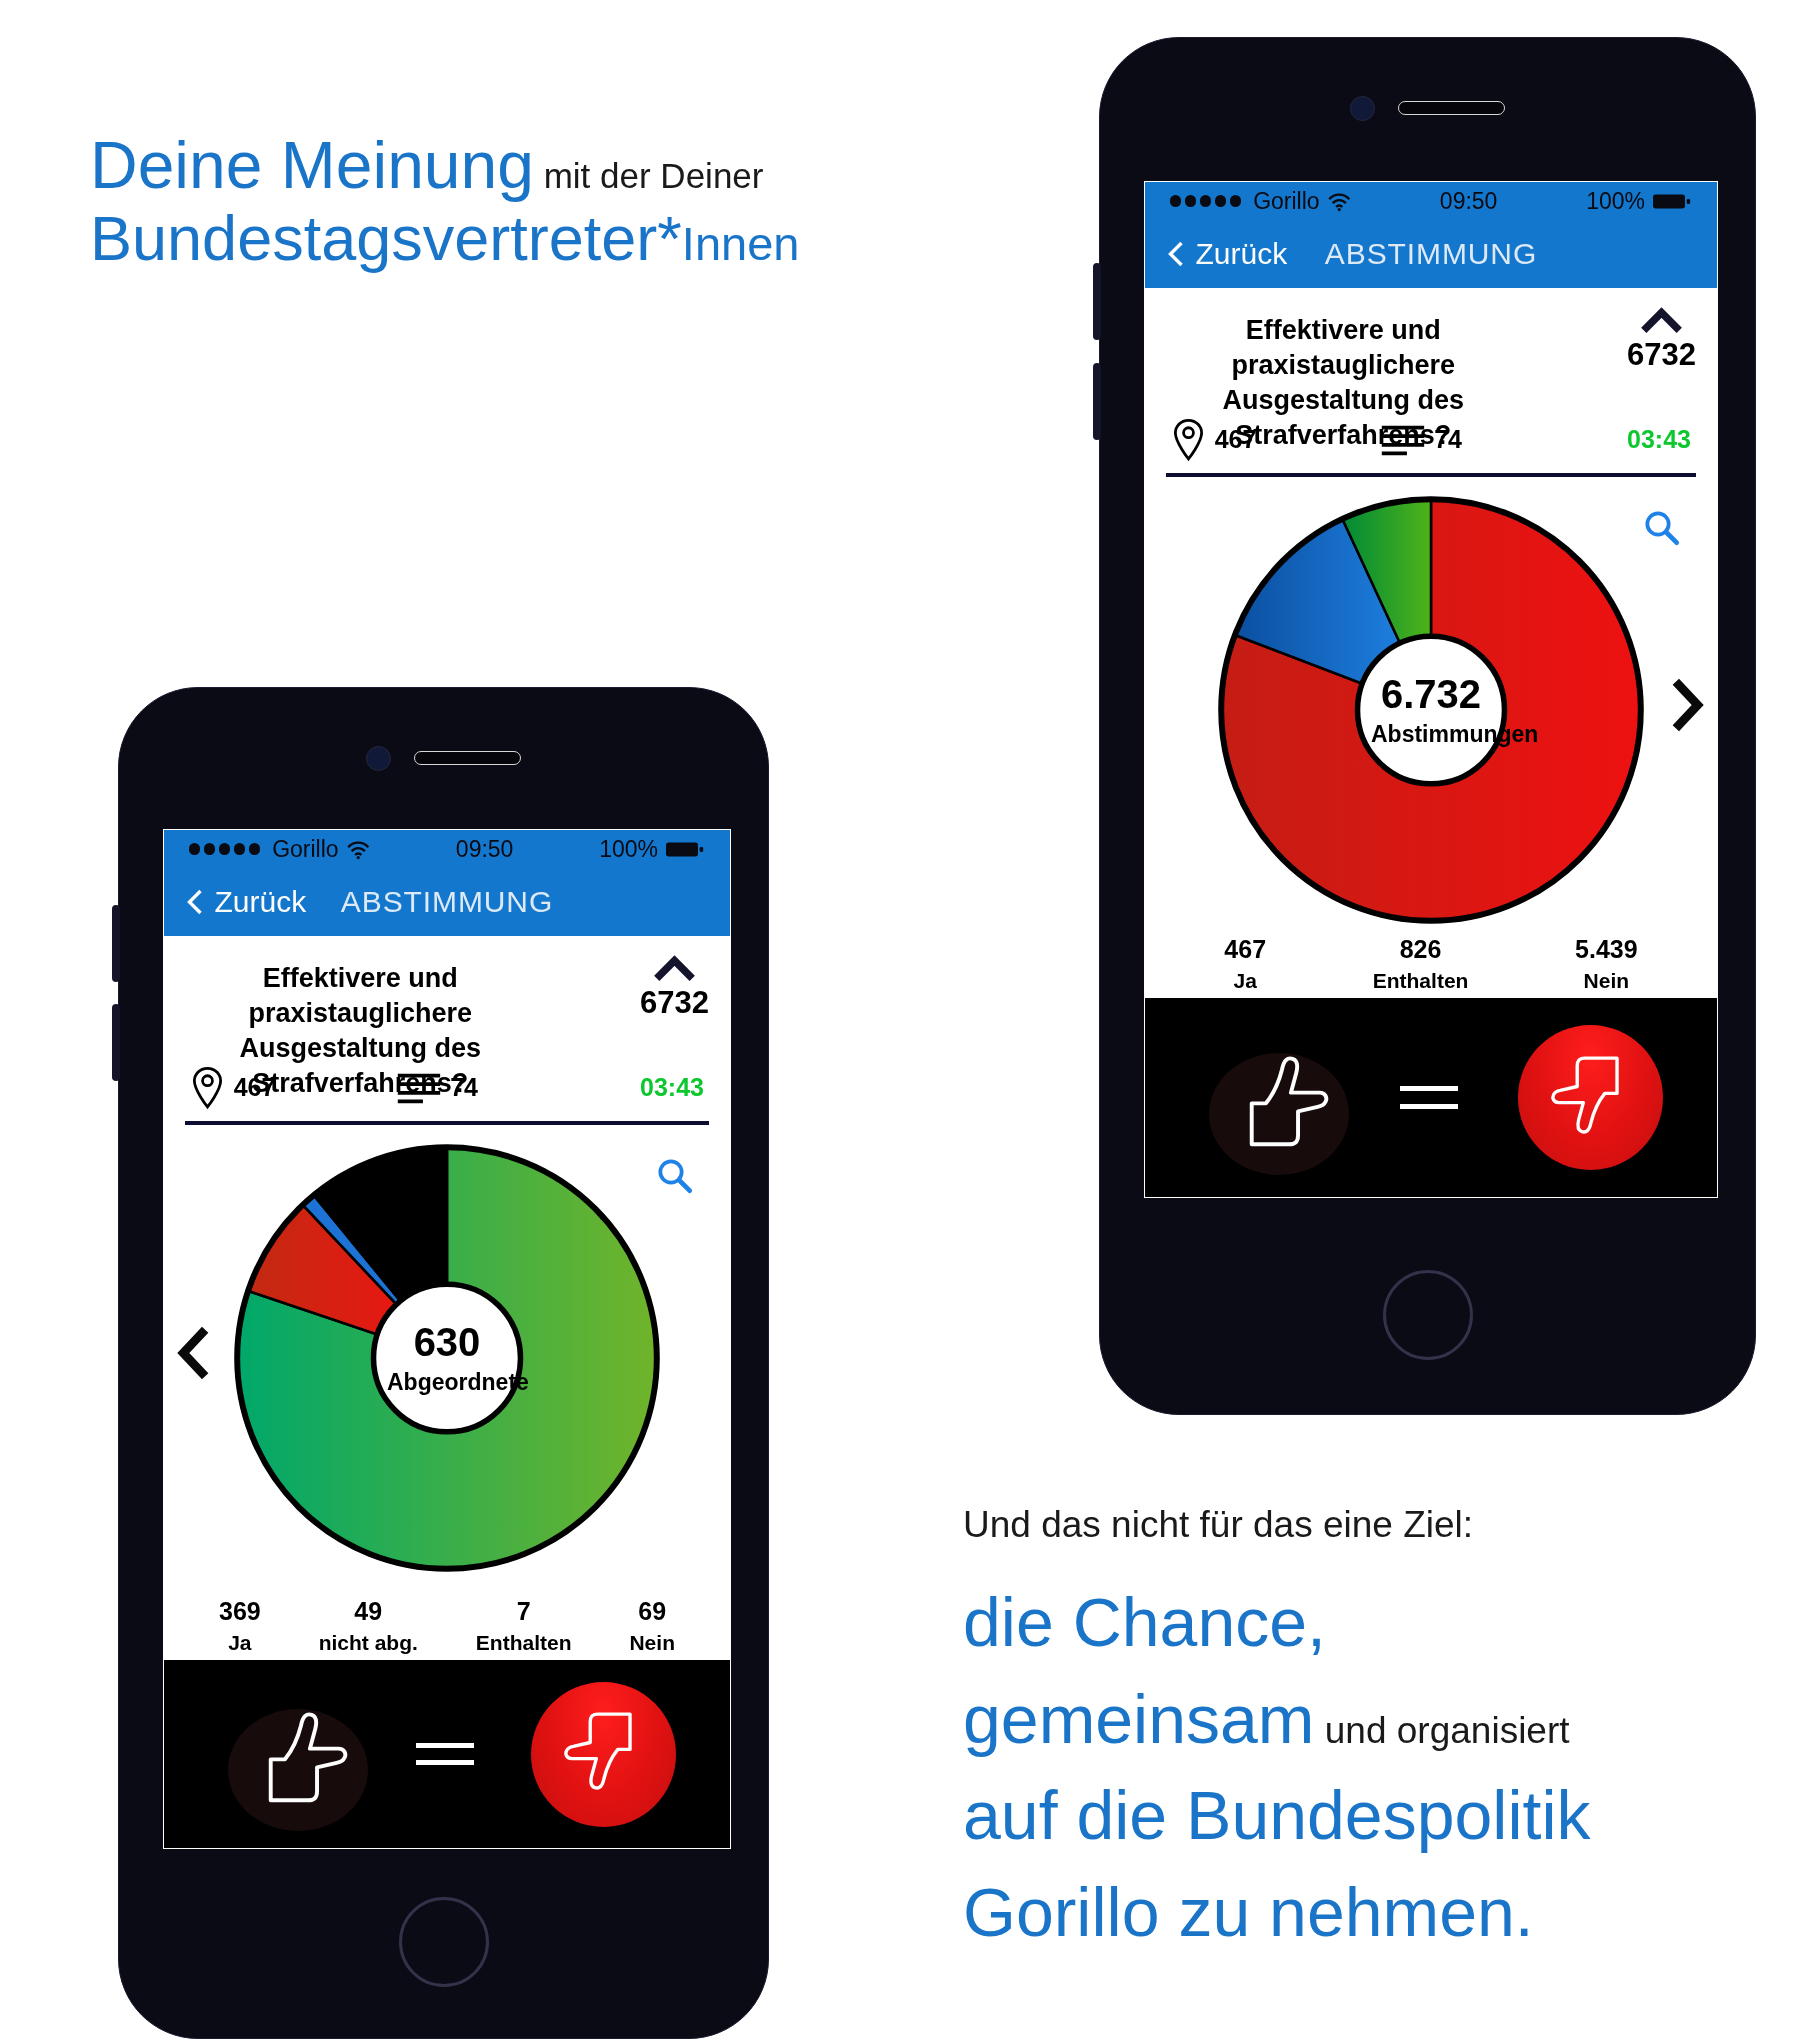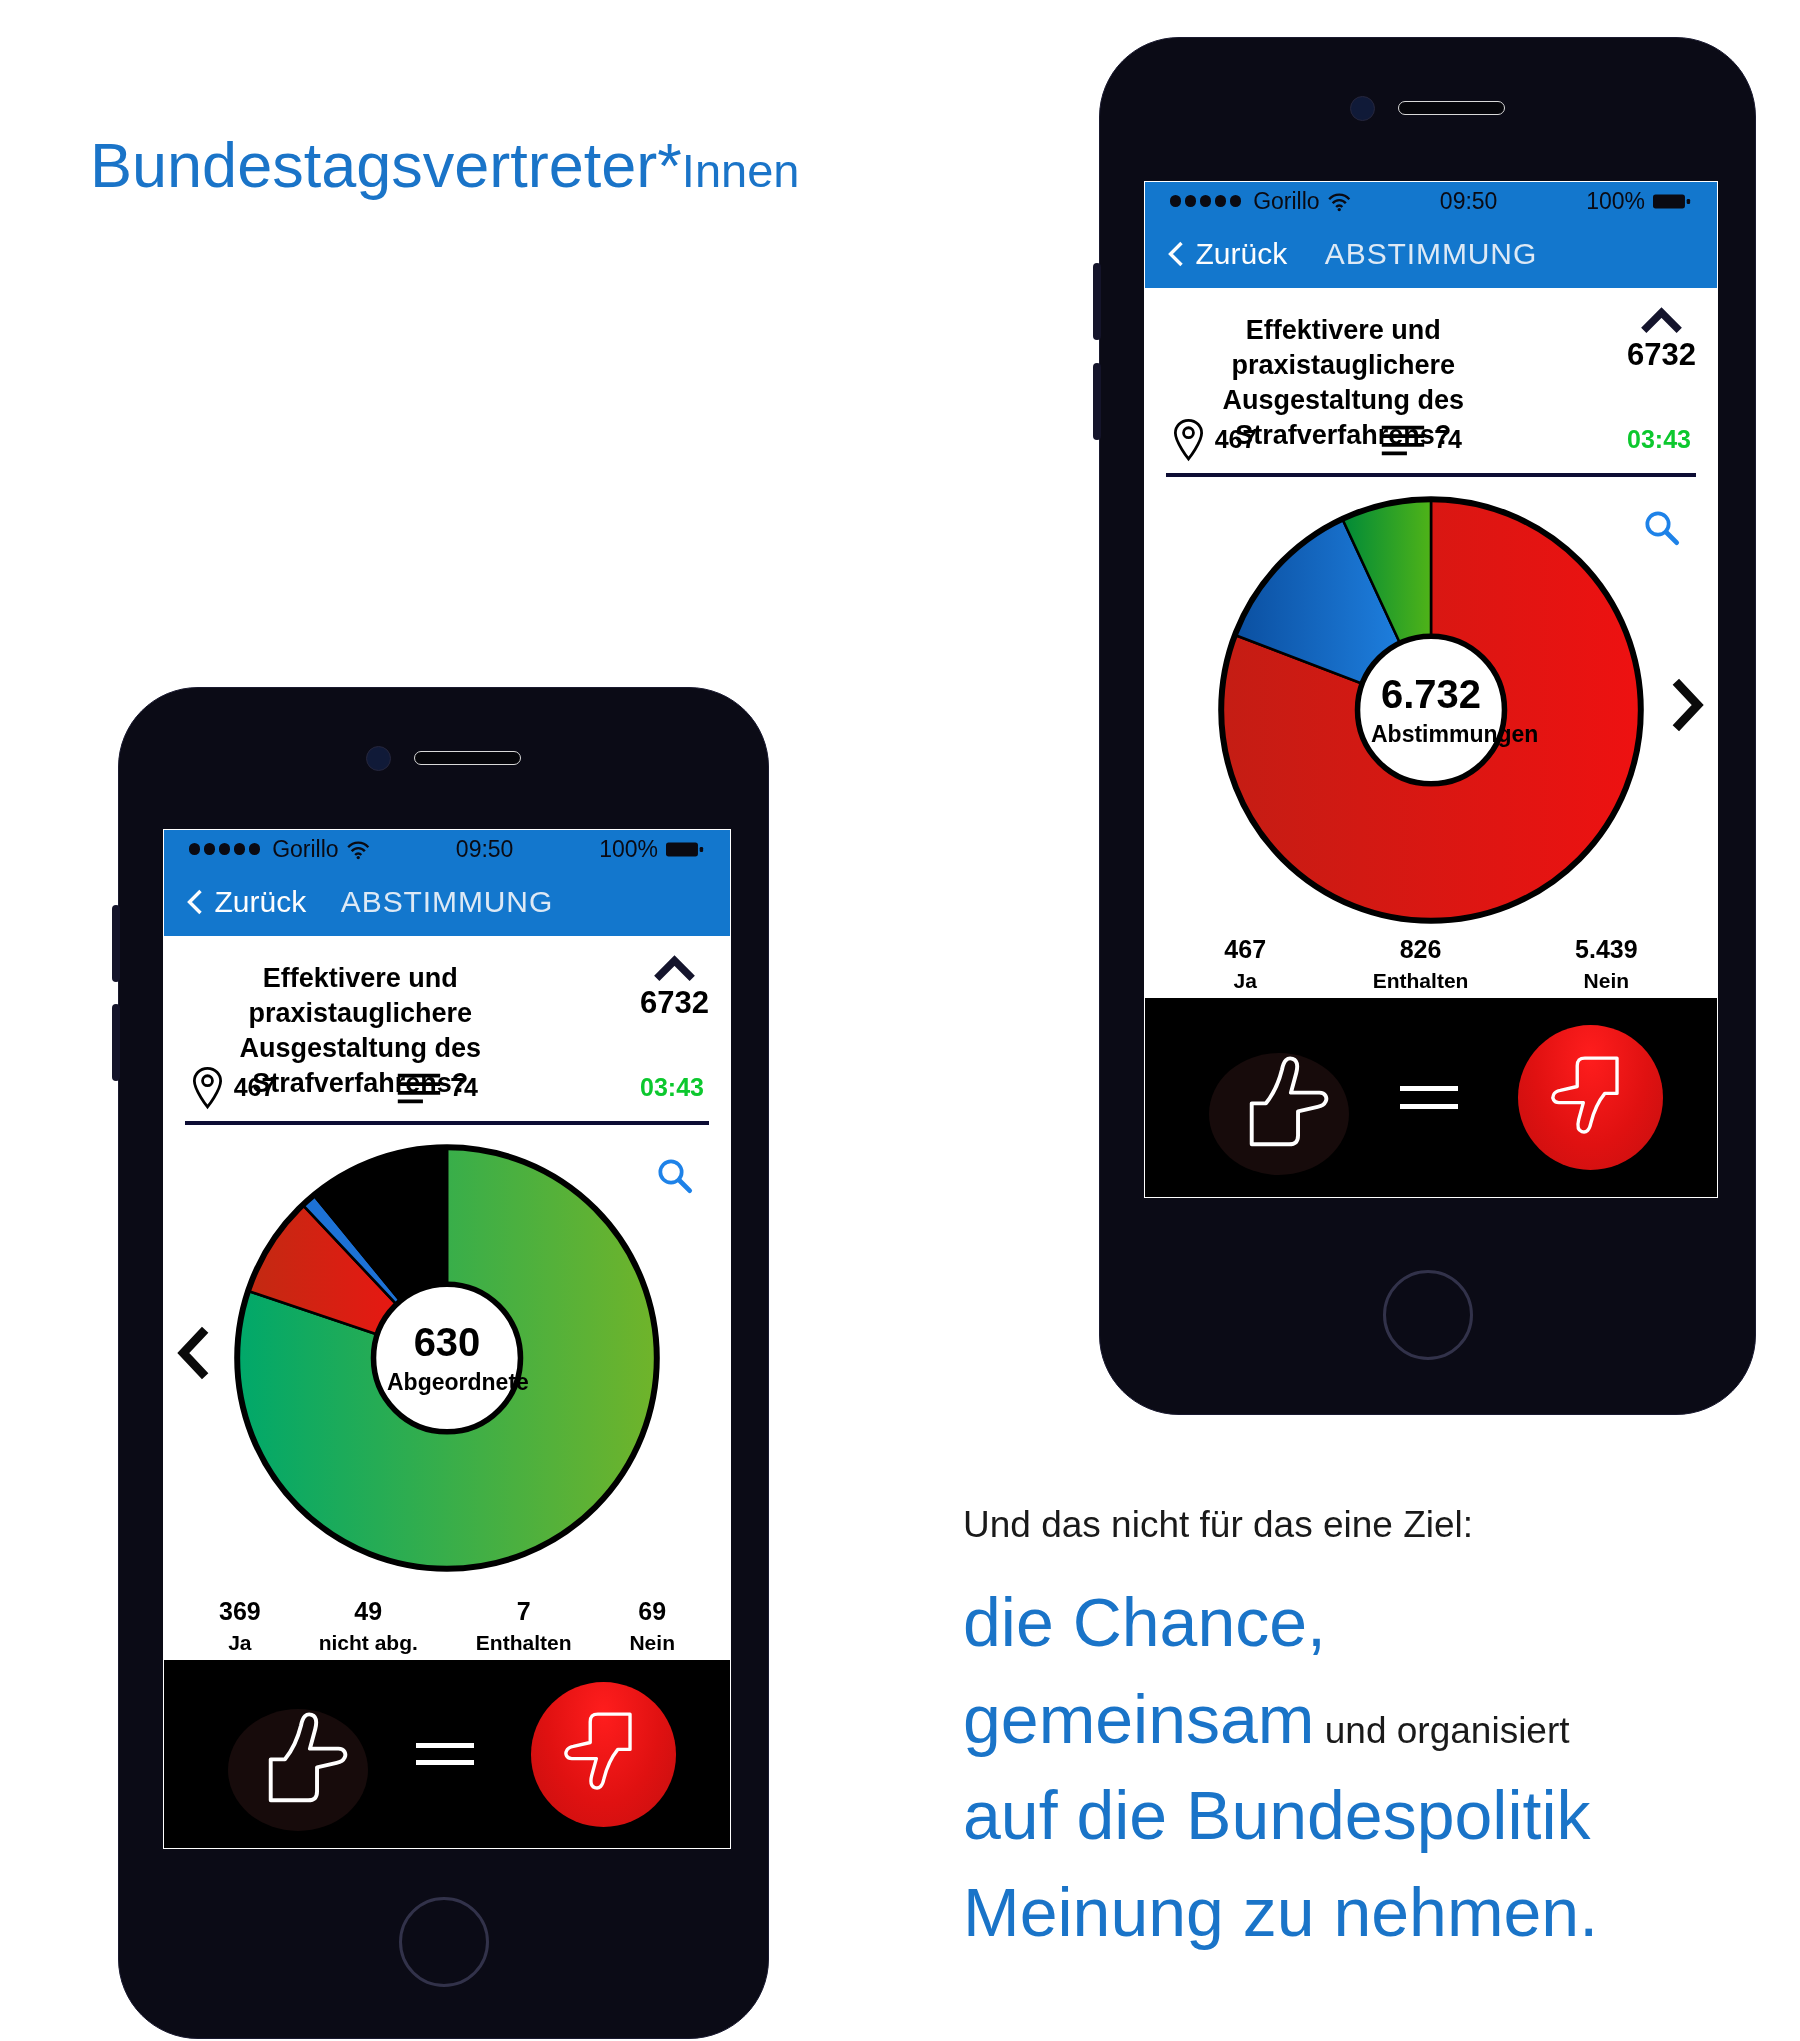--- a/index.html
+++ b/index.html
@@ -88,29 +88,30 @@
   .equals{display:flex;flex-direction:column;gap:12.2px;}
   .equals i{display:block;width:58px;height:5.2px;background:#fff;}
   .reject-btn{width:145px;height:145px;border-radius:50%;
               background:radial-gradient(ellipse at 50% 22%,#ff1d1d 0%,#e01111 55%,#c40f0f 100%);
               display:flex;align-items:center;justify-content:center;}
 </style>
 </head>
 <body>
 
 <div class="intro">
+  <div class="l2"><span>Deine Meinung</span><span class="small"> mit der Deiner</span></div>
   <div class="l3"><span>Bundestagsvertreter*</span><span class="smallblue">Innen</span></div>
 </div>
 
 <div class="outro">
   <div class="l1">Und das nicht für das eine Ziel:</div>
   <div class="big">die Chance,</div>
   <div class="big"><span>gemeinsam</span><span class="small"> und organisiert</span></div>
   <div class="big">auf die Bundespolitik</div>
-  <div class="big">Meinung zu nehmen.</div>
+  <div class="big">Gorillo zu nehmen.</div>
 </div>
 
 <div class="phone phone-left">
   <div class="side-btn" style="top:217px"></div>
   <div class="side-btn" style="top:316px"></div>
   <div class="bezel-top">
     <div class="camera"></div>
     <div class="speaker"></div>
   </div>
 

